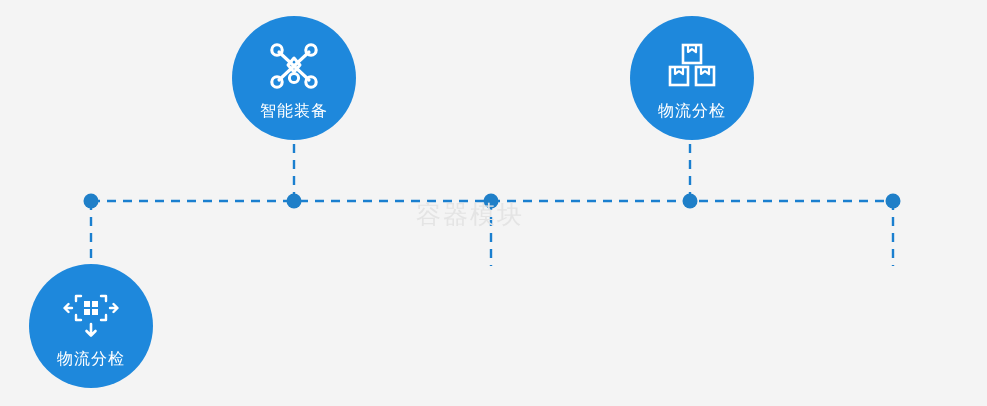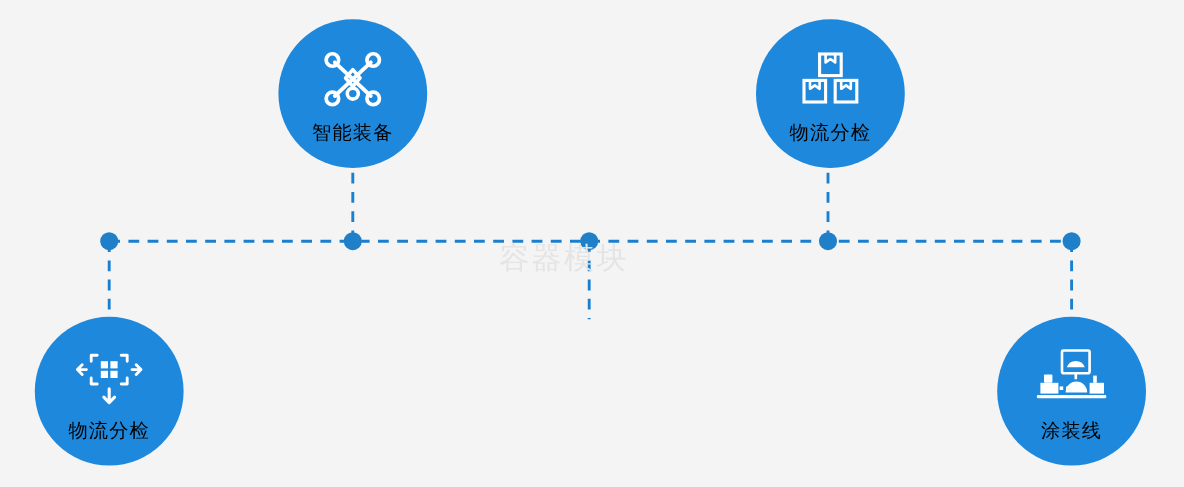--- a/index.html
+++ b/index.html
@@ -56,21 +56,21 @@
     height: 56px;
     display: flex;
     align-items: center;
     justify-content: center;
   }
   .node-circle .icon-wrap svg {
     display: block;
   }
   .node-label {
     margin-top: 9px;
-    color: #000000;
+    color: #ffffff;
     font-size: 16px;
     letter-spacing: 1px;
     font-family: "DejaVu Sans", sans-serif;
     white-space: nowrap;
     line-height: 1;
   }
   
   #circle-smart-equipment { left: 232px; top: 16px; }
   #circle-stereo-warehouse { left: 630px; top: 16px; }
   #circle-logistics-sorting { left: 29px; top: 264px; }
@@ -149,38 +149,14 @@
 
         <path d="M47 19 L54 19 M50.5 15 L54.5 19 L50.5 23" stroke="#ffffff" stroke-width="2.4" fill="none" stroke-linecap="round" stroke-linejoin="round"></path>
 
         <path d="M28 35 L28 46 M23.5 42 L28 46.5 L32.5 42" stroke="#ffffff" stroke-width="2.6" fill="none" stroke-linecap="round" stroke-linejoin="round"></path>
       </svg>
     </span>
     <span class="node-label">物流分检</span>
   </div>
 
 
-  <div class="node-circle" id="circle-painting-line">
-    <span class="icon-wrap">
-      <svg width="58" height="46" viewBox="0 0 58 46" fill="none">
-
-        <rect x="21" y="1" width="23" height="19" rx="1.5" stroke="#ffffff" stroke-width="2.2" fill="none"></rect>
-        <path d="M25 15 A 8 8 0 0 1 40 15 Z" fill="#ffffff"></path>
-        <line x1="32.5" y1="20" x2="32.5" y2="25" stroke="#ffffff" stroke-width="2.2"></line>
-
-        <path d="M24 36 A 9 9 0 0 1 42 36 Z" fill="#ffffff"></path>
-
-        <rect x="3" y="28" width="15" height="9" fill="#ffffff"></rect>
-        <rect x="6" y="21" width="7" height="7" rx="1" fill="#ffffff"></rect>
-
-        <rect x="19" y="31" width="3" height="3" fill="#ffffff"></rect>
-        <rect x="24.5" y="31" width="3" height="3" fill="#ffffff"></rect>
-
-        <rect x="44" y="28" width="12" height="9" fill="#ffffff"></rect>
-        <rect x="47" y="22" width="3" height="6" fill="#ffffff"></rect>
-
-        <line x1="1" y1="39.5" x2="57" y2="39.5" stroke="#ffffff" stroke-width="2.6" stroke-linecap="round"></line>
-      </svg>
-    </span>
-    <span class="node-label">涂装线</span>
-  </div>
 
 </div>
 
 </body></html>

